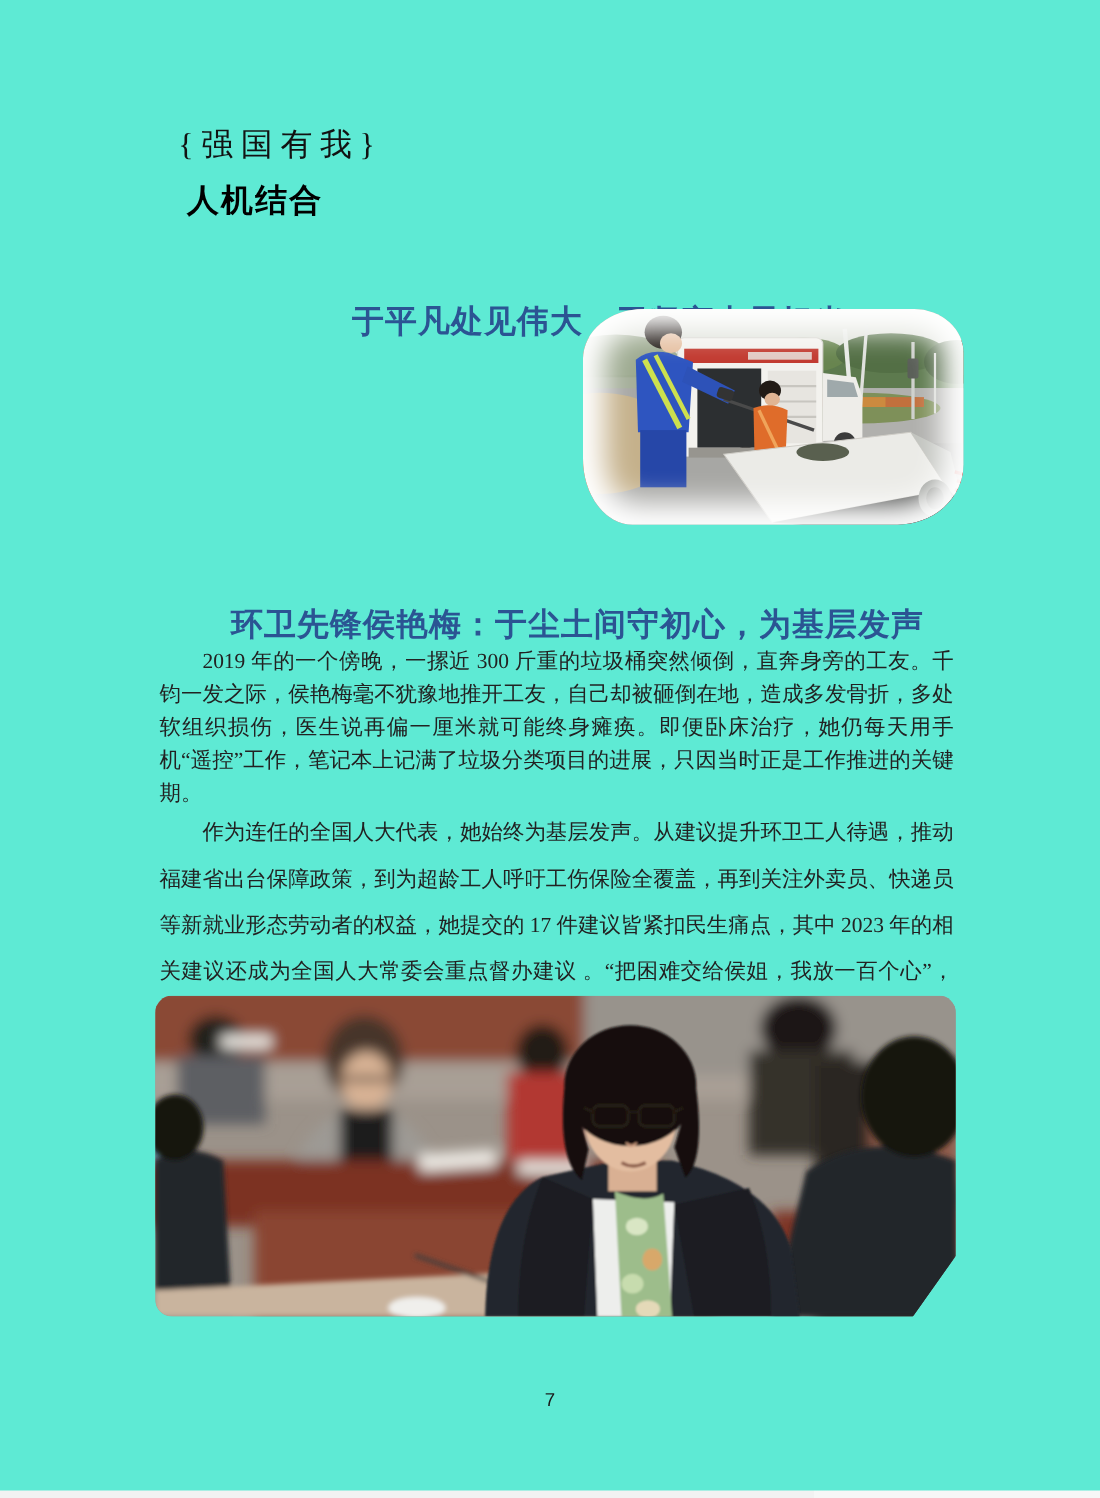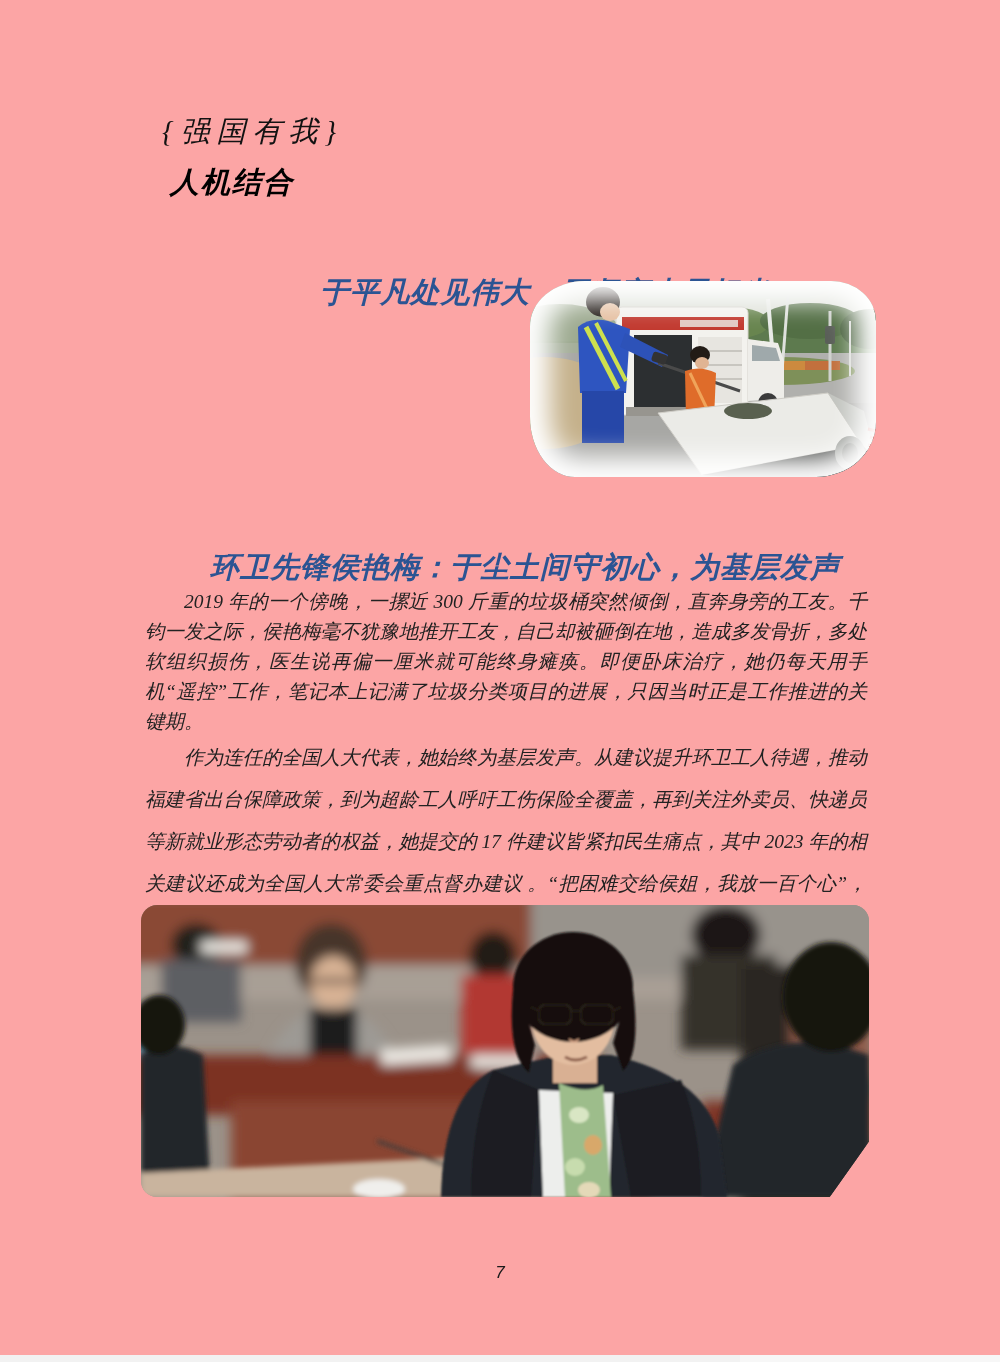--- a/index.html
+++ b/index.html
@@ -3,21 +3,21 @@
 <meta charset="utf-8">
 <style>
   html,body{margin:0;padding:0;}
   body{
     width:1000px;height:1362px;
     background:#ffffff;
     font-family:"Liberation Serif","DejaVu Serif",serif;
     position:relative;
     overflow:hidden;
   }
-  .page{position:absolute;inset:0;background:#fca5a5;font-style:italic;}
+  .page{position:absolute;inset:0;background:#5eead4;}
 
   .tag{
     position:absolute;left:162px;top:112px;
     font-size:29px;color:#121212;letter-spacing:7px;
     font-family:"Liberation Serif","DejaVu Serif",serif;
   }
   .section-title{
     position:absolute;left:170px;top:163px;
     font-size:29px;font-weight:700;color:#000;
     letter-spacing:2px;

